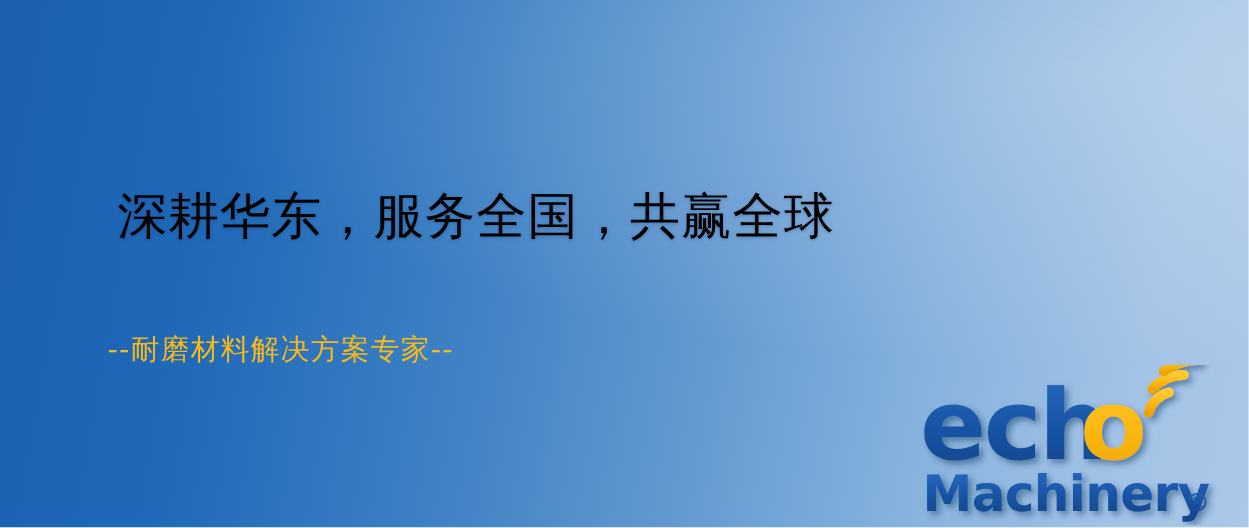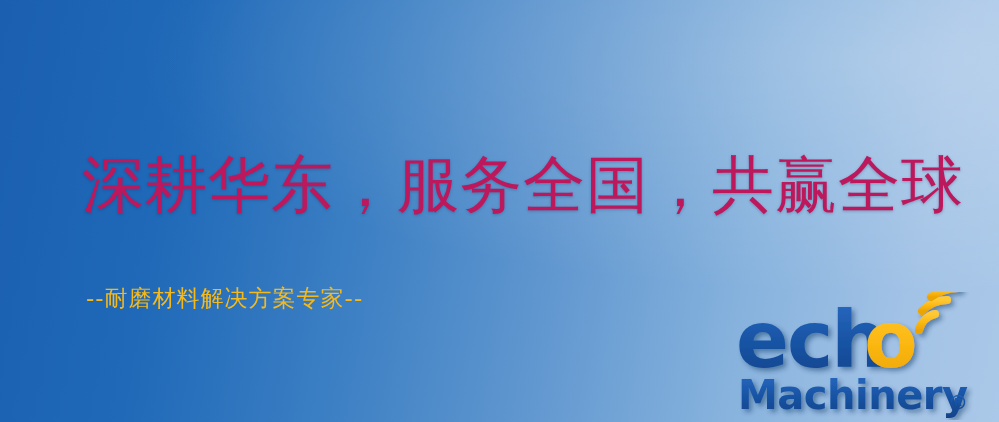--- a/index.html
+++ b/index.html
@@ -32,43 +32,42 @@
     position: absolute;
     inset: 0;
     background:
       radial-gradient(120% 90% at 88% 14%, rgba(255,255,255,0.22) 0%, rgba(255,255,255,0) 62%);
     pointer-events: none;
   }
 
   
   #headline {
     position: absolute;
-    left: 82px;
+    left: 94px;
     top: 152px;
     font-family: "DejaVu Serif", "Liberation Serif", serif;
-    font-size: 62px;
+    font-size: 40px;
     line-height: 1.08;
-    color: #be185d;
+    color: #000000;
     white-space: nowrap;
     letter-spacing: 1px;
     text-shadow: 0 1px 3px rgba(10,45,95,0.30);
   }
 
   
   #subtitle {
     position: absolute;
     left: 86px;
     top: 268px;
     font-family: "DejaVu Sans", "Liberation Sans", sans-serif;
     font-size: 23px;
     line-height: 1.1;
     color: #f5b91c;
     white-space: nowrap;
     letter-spacing: 1px;
-    margin-top: 18px;
   }
 
   
   #logo {
     position: absolute;
     left: 736px;
     top: 292px;
     width: 252px;
     height: 128px;
   }

